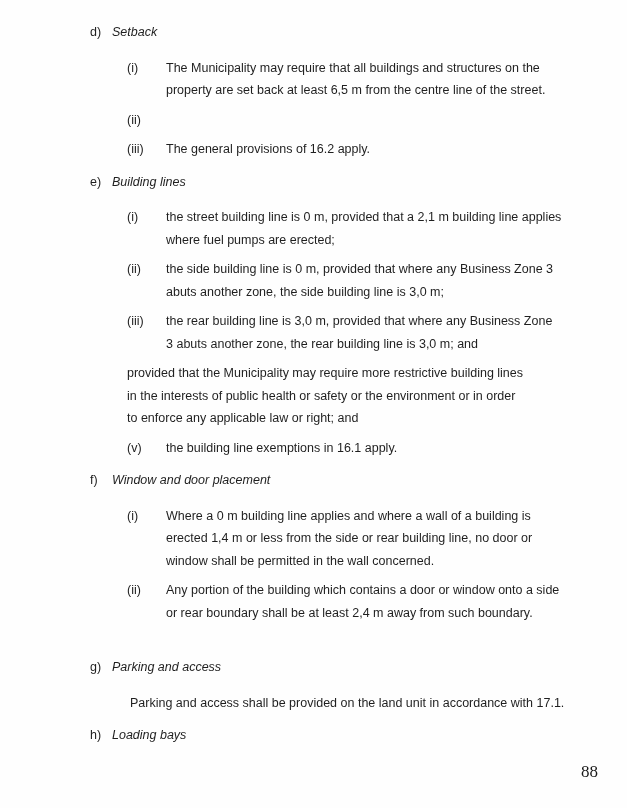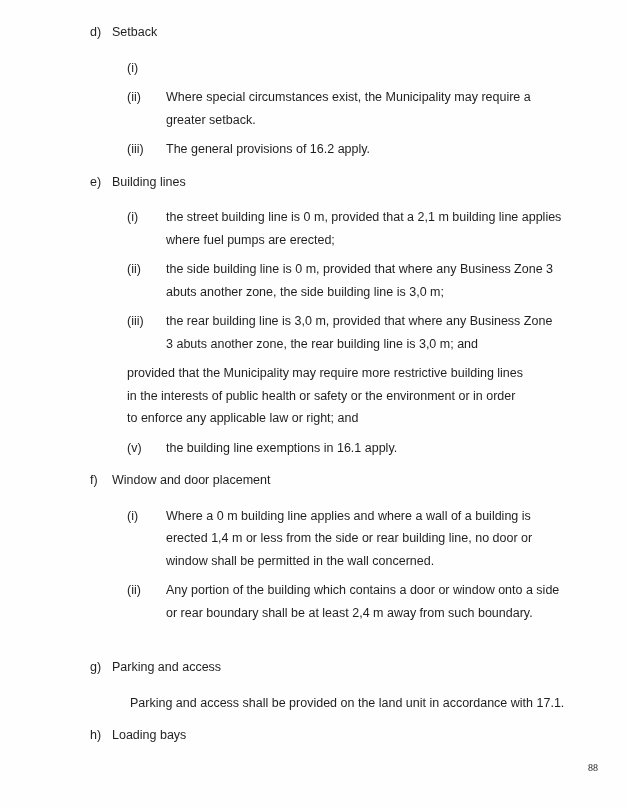--- a/index.html
+++ b/index.html
@@ -22,21 +22,21 @@
   .section { margin-bottom: 10px; }
   .section-head {
     display: flex;
     line-height: 22.5px;
     margin-bottom: 13px;
   }
   .section-head .letter-marker {
     width: 22px;
     flex: 0 0 22px;
   }
-  .section-head .section-title { flex: 1; }
+  .section-head .section-title { flex: 1; font-style: italic; }
   .items { }
   .item {
     display: flex;
     margin-left: 37px;
     margin-bottom: 7px;
   }
   .item .roman-marker {
     width: 39px;
     flex: 0 0 39px;
     line-height: 22.5px;
@@ -52,43 +52,43 @@
     line-height: 22.5px;
     white-space: pre-line;
   }
   .section-gap-large { margin-top: 32px; }
   .section-last .section-head { margin-bottom: 0; }
   .page-number {
     position: absolute;
     top: 762px;
     right: 29px;
     font-family: "Liberation Serif", serif;
-    font-size: 10px;
+    font-size: 17px;
     color: #1a1a1a;
     text-align: right;
   }
 </style>
 </head>
 <body>
 
 <div class="page">
 
   <div class="section">
     <div class="section-head">
       <span class="letter-marker">d)</span>
       <span class="section-title">Setback</span>
     </div>
     <div class="items">
       <div class="item">
         <span class="roman-marker">(i)</span>
+        <div class="item-text">The Municipality may require that all buildings and structures on the
+property are set back at least 6,5 m from the centre line of the street.</div>
       </div>
       <div class="item">
         <span class="roman-marker">(ii)</span>
-        <div class="item-text">Where special circumstances exist, the Municipality may require a
-greater setback.</div>
       </div>
       <div class="item">
         <span class="roman-marker">(iii)</span>
         <div class="item-text">The general provisions of 16.2 apply.</div>
       </div>
     </div>
   </div>
 
   <div class="section">
     <div class="section-head">

